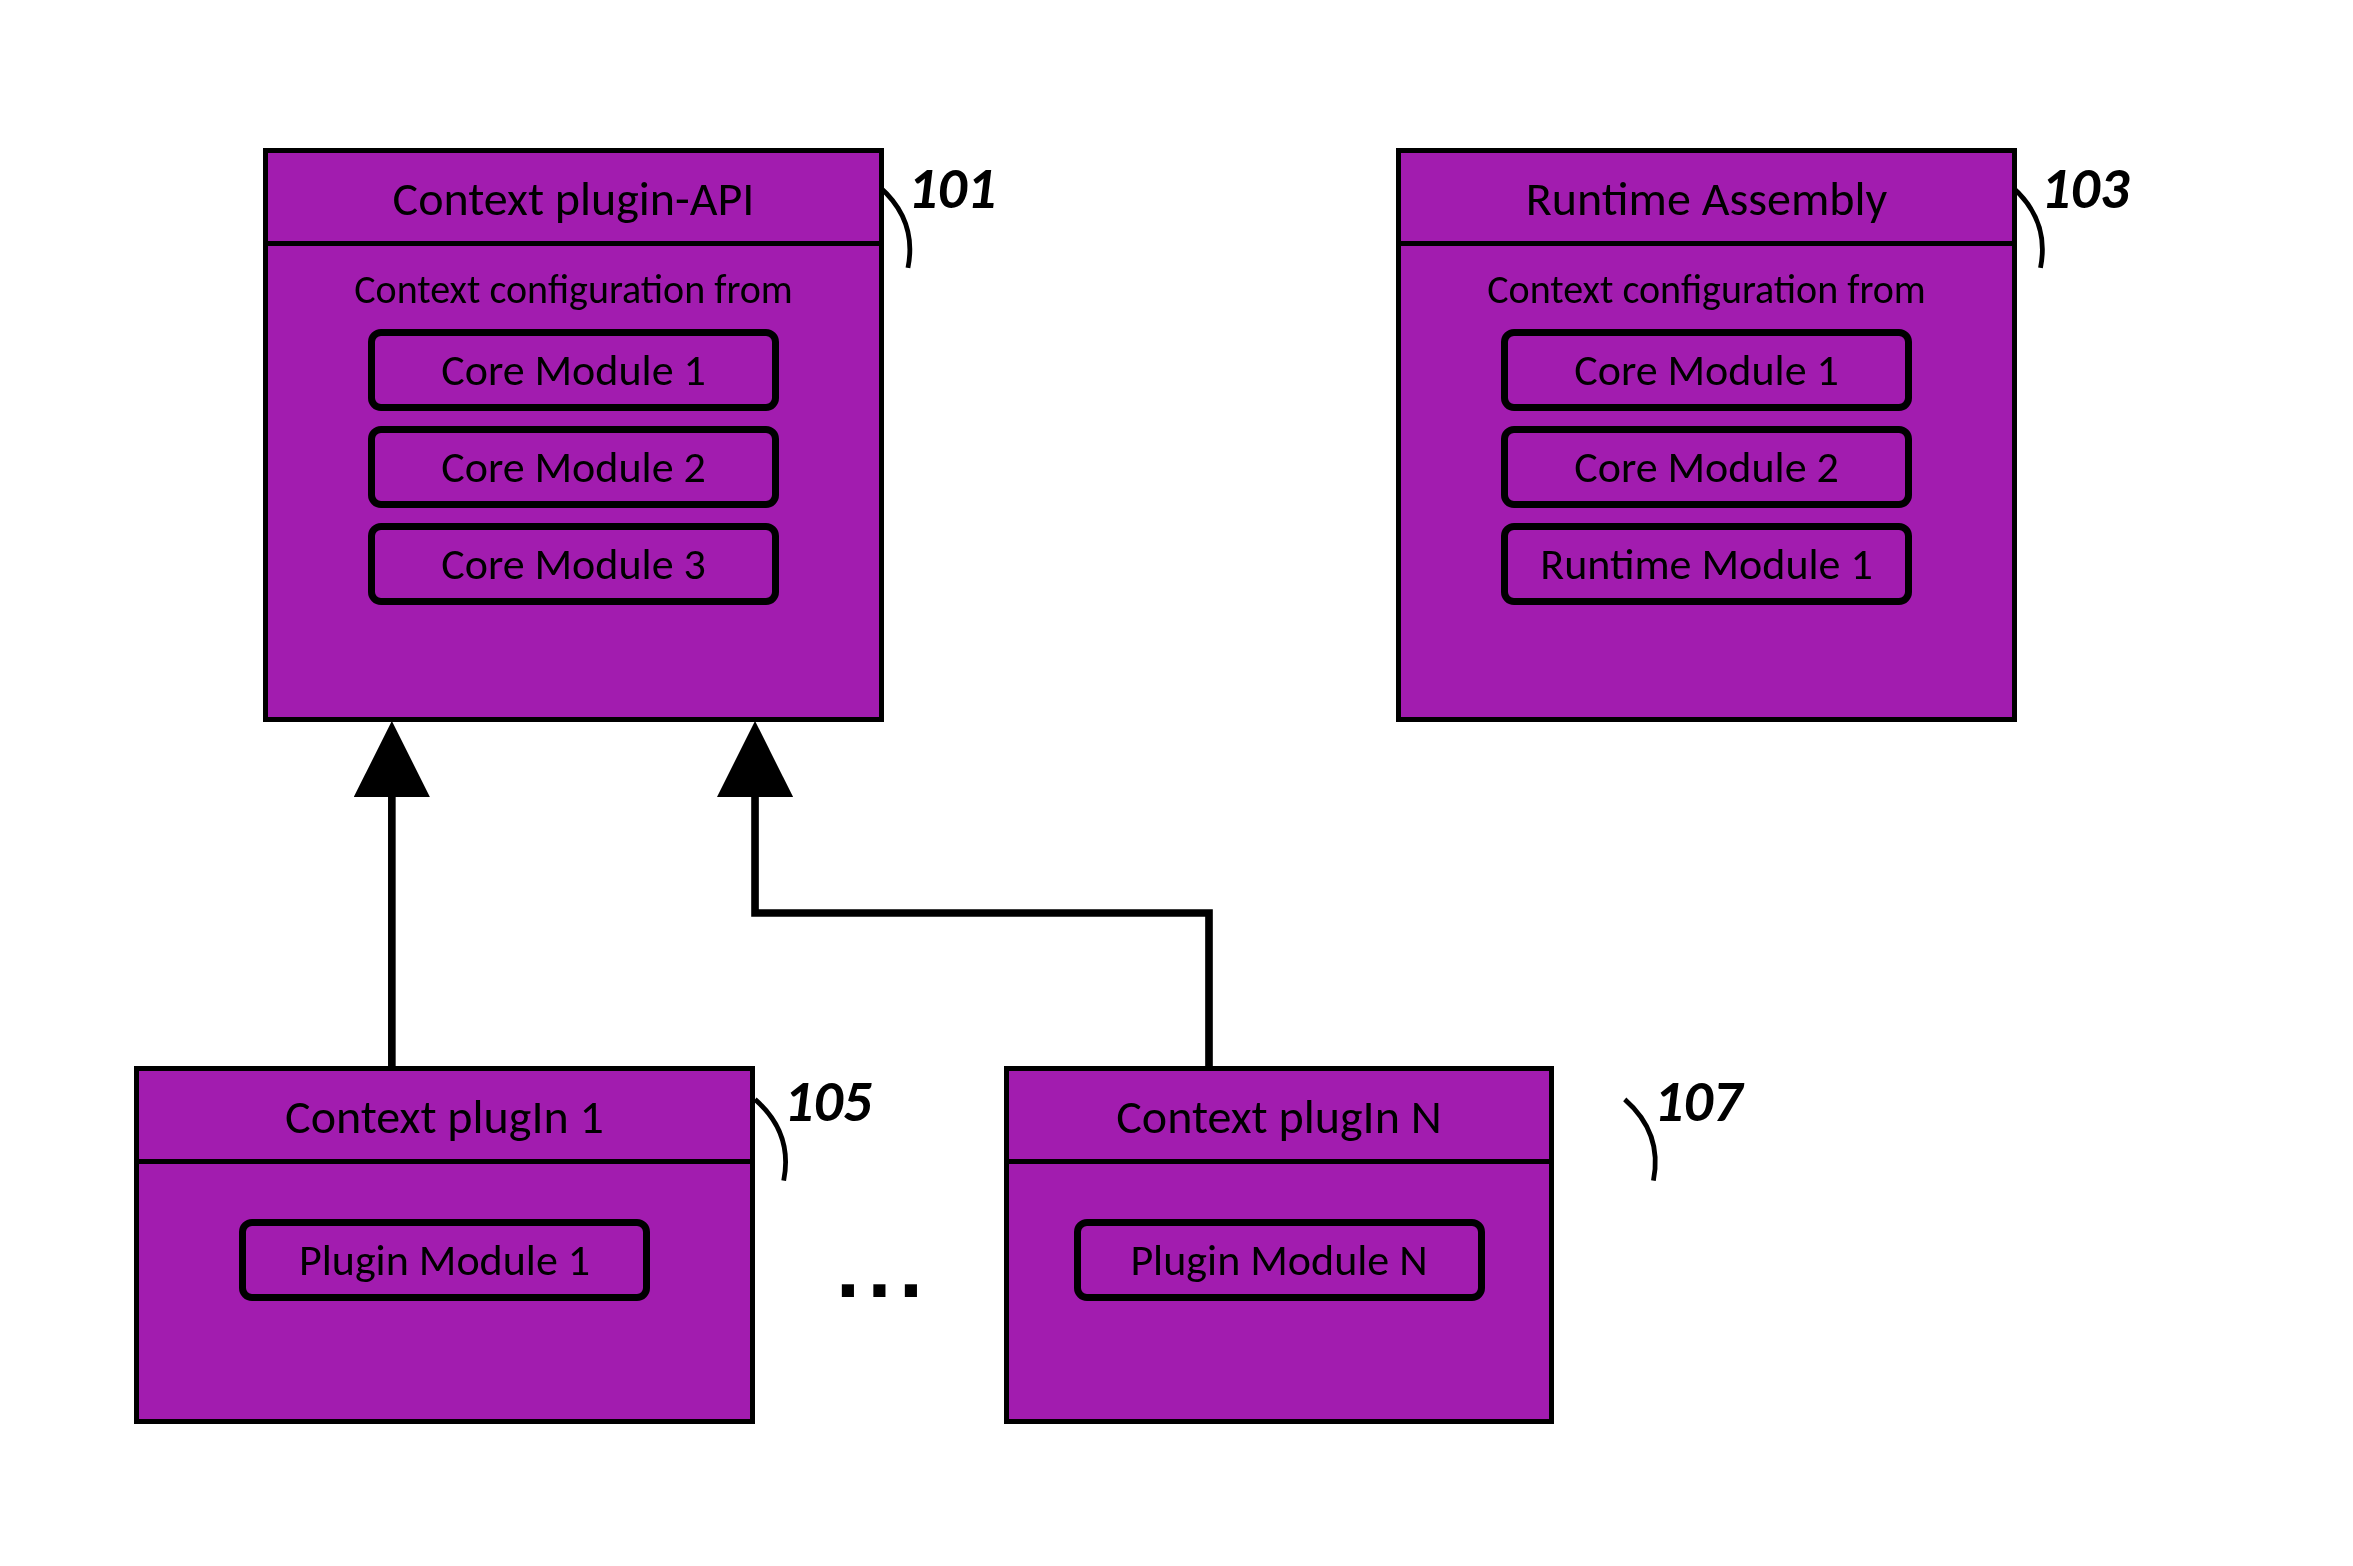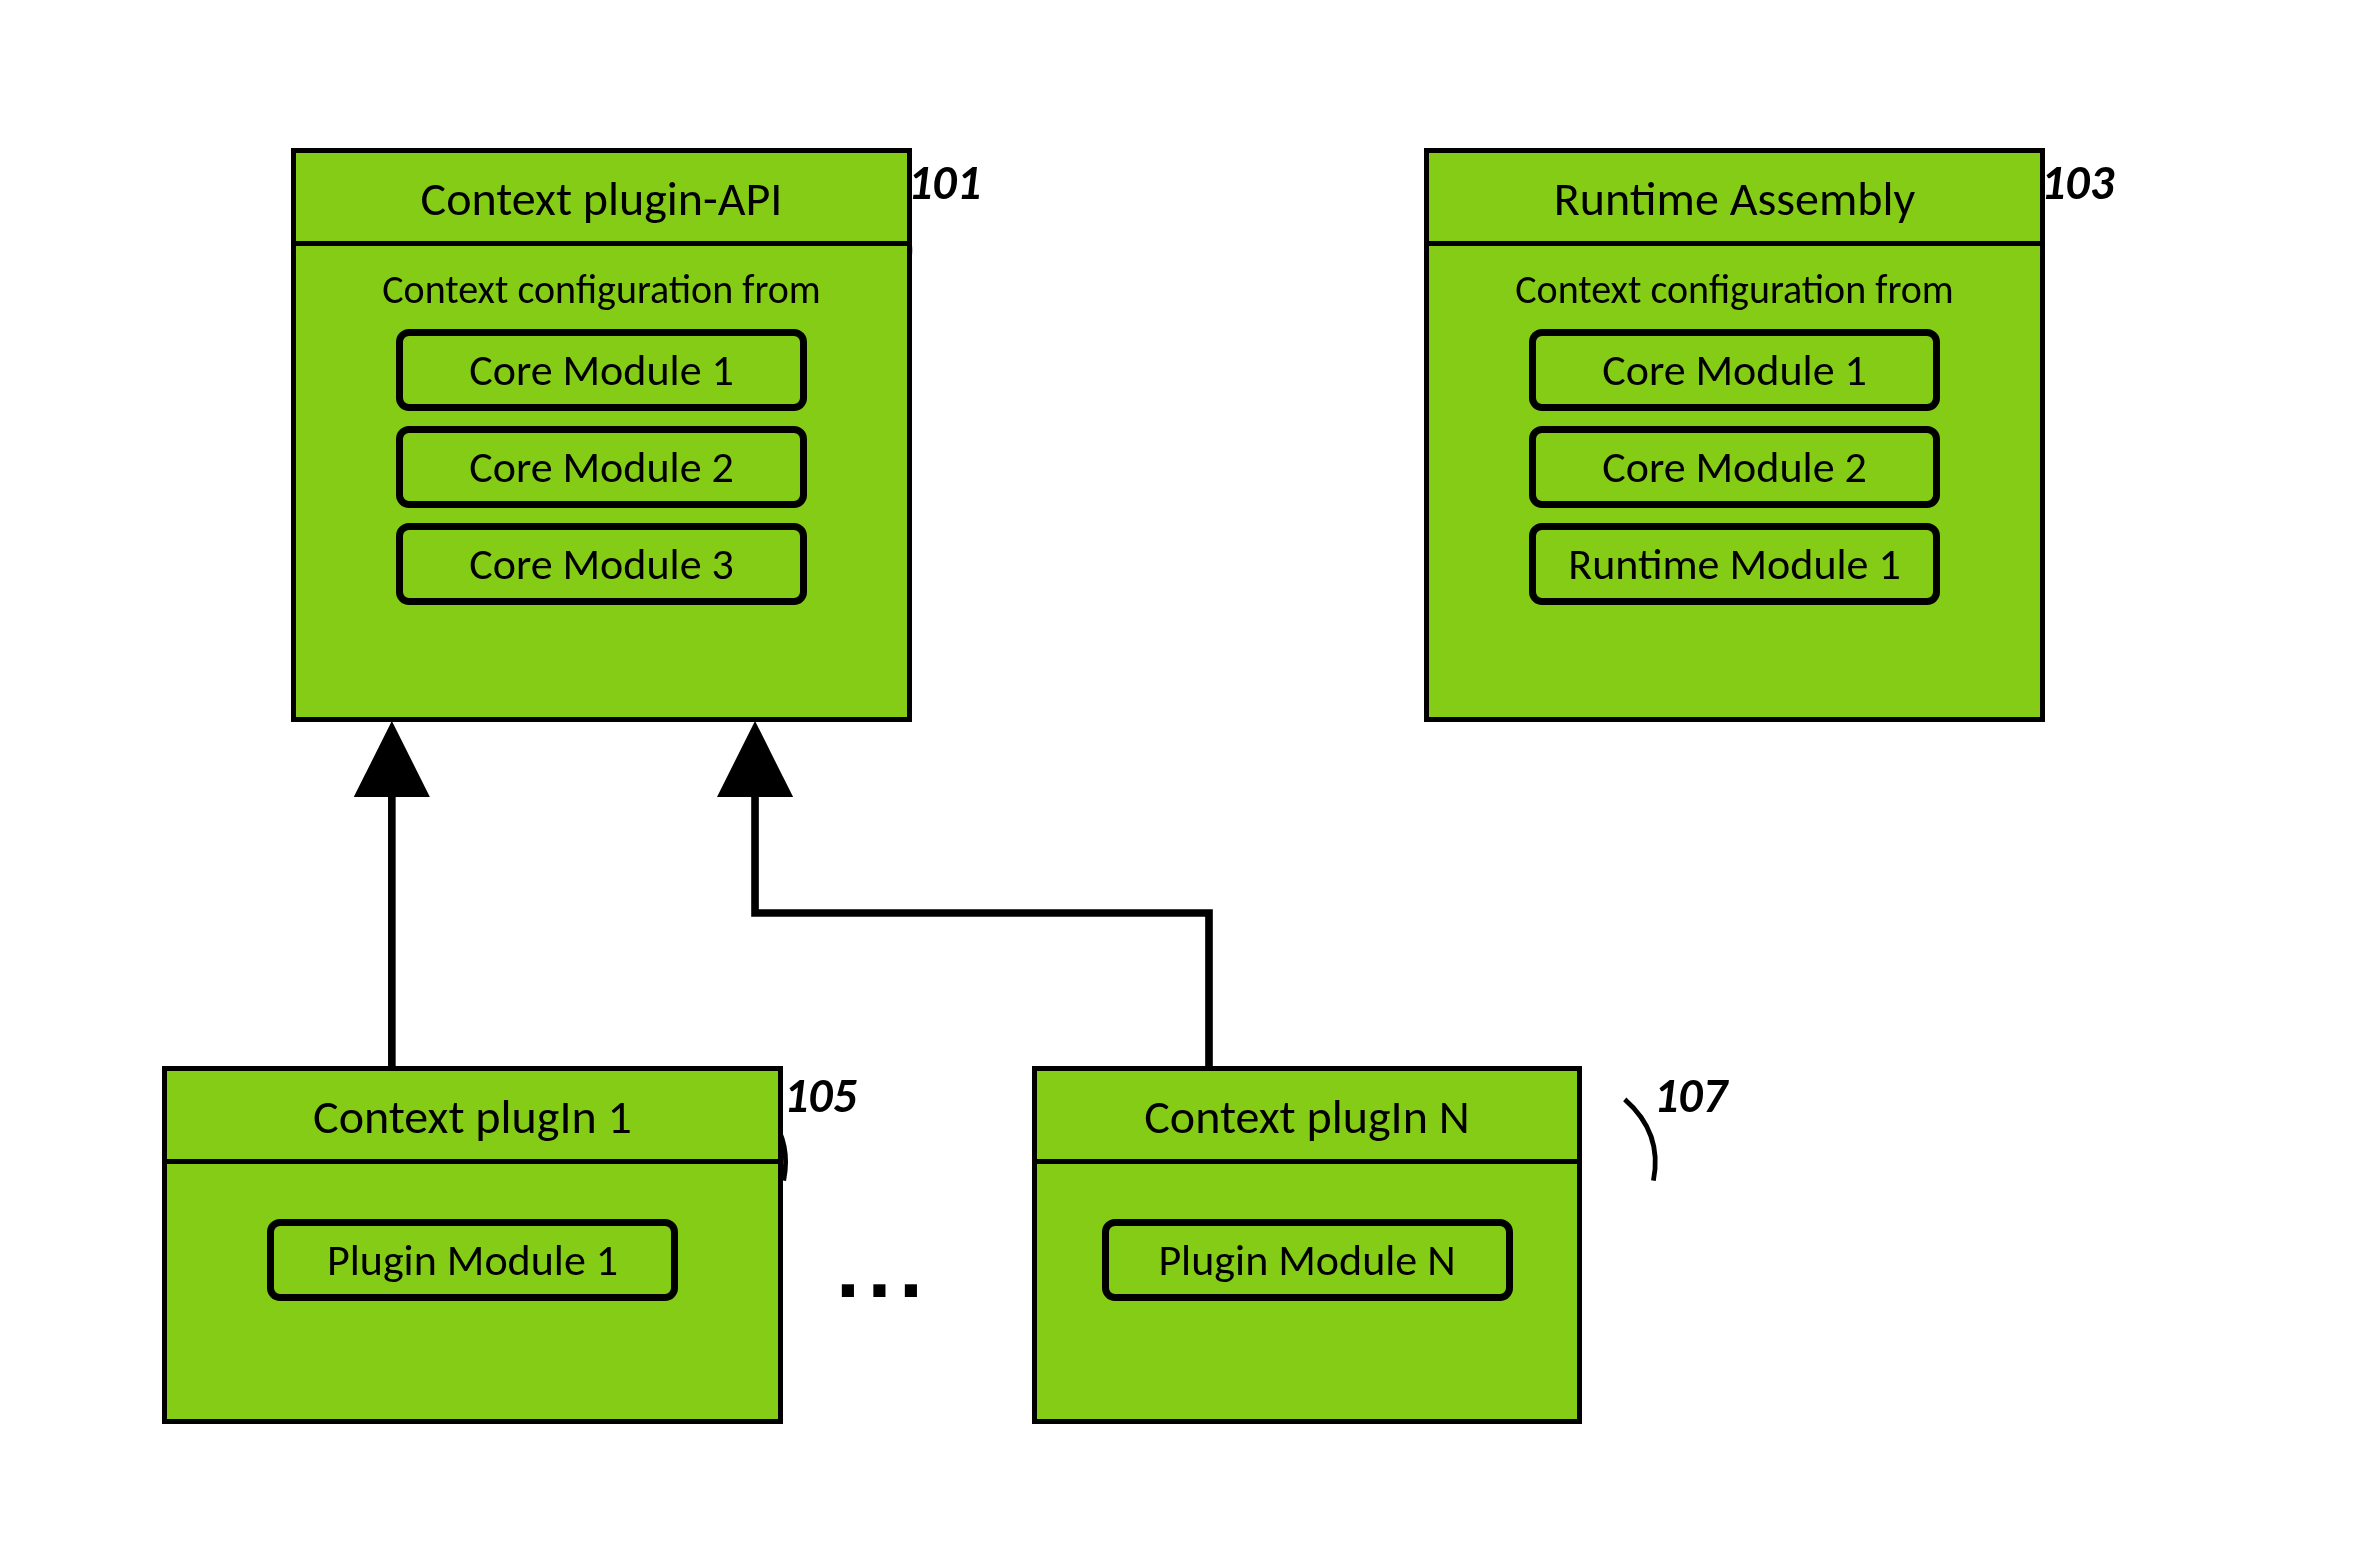--- a/index.html
+++ b/index.html
@@ -16,23 +16,22 @@
   svg.arrows {
     position: absolute;
     top: 0; left: 0;
     width: 2353px;
     height: 1567px;
     pointer-events: none;
   }
   .box {
     position: absolute;
     border: 5.7px solid #000;
-    background: #84cc16;
+    background: #a21caf;
     box-sizing: border-box;
-    margin-left: 28px;
   }
   .box-title {
     border-bottom: 5.7px solid #000;
     font-size: 48px;
     line-height: 1.2;
     padding: 17px 9.6px 13.4px;
     text-align: center;
     font-weight: 400;
   }
   .box-body {
@@ -52,21 +51,21 @@
     margin: 15.3px auto 0;
     width: 411px;
     box-sizing: border-box;
   }
   .small-body {
     padding: 22px 29px 29px;
     text-align: center;
   }
   .ref-label {
     position: absolute;
-    font-size: 48px;
+    font-size: 58px;
     font-style: italic;
     font-weight: 700;
   }
   .ellipsis {
     position: absolute;
     font-size: 86px;
     font-weight: 900;
     letter-spacing: 7.6px;
     font-family: Arial, sans-serif;
     line-height: 1;

